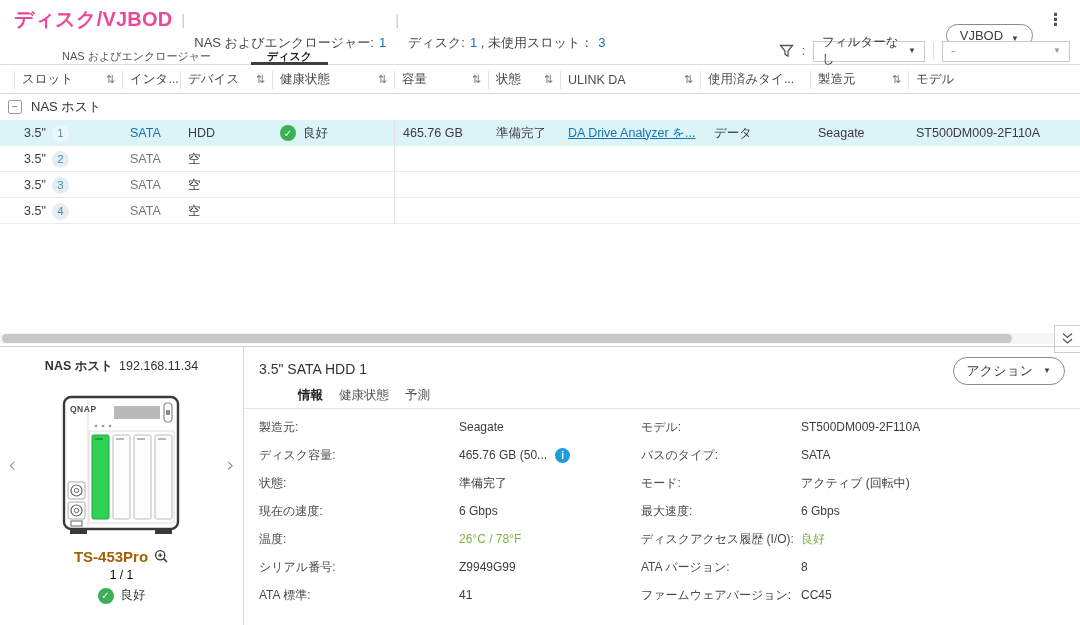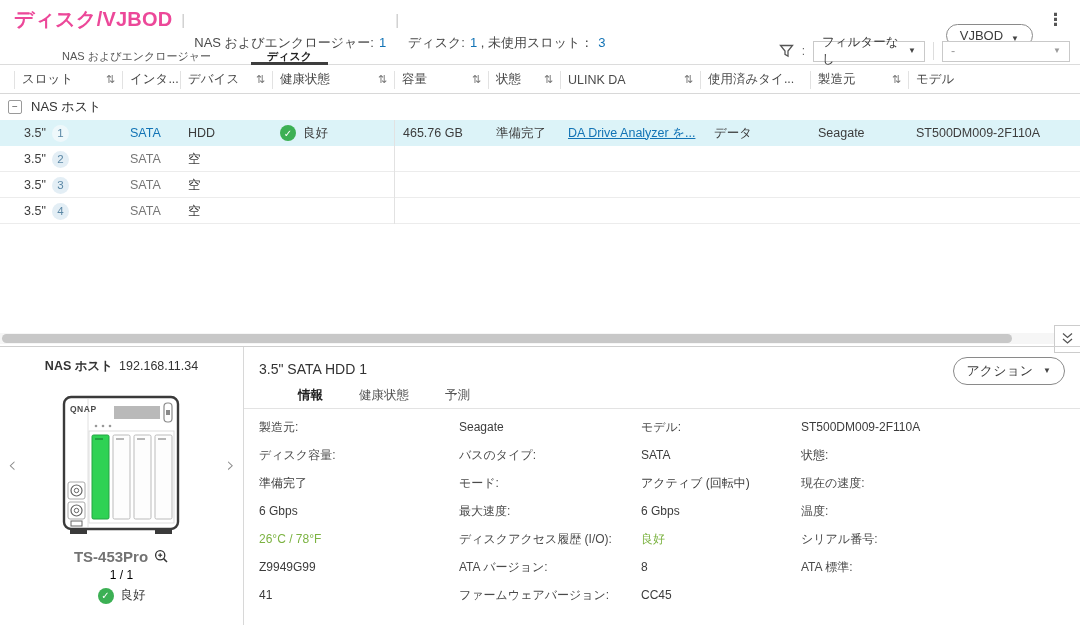--- a/index.html
+++ b/index.html
@@ -71,30 +71,30 @@
   .bottom{position:absolute;top:346px;left:0;right:0;bottom:0;border-top:1px solid #cfcfcf;display:flex;}
   .left-pane{width:243px;flex:0 0 auto;position:relative;display:flex;flex-direction:column;align-items:center;
              box-sizing:border-box;padding-top:11px;}
   .host-line{font-size:12.5px;color:#333;}
   .host-line b{font-weight:bold;margin-right:6px;}
   .nas-svg{margin-top:20px;}
   .nav-caret{position:absolute;top:108px;font-size:21px;color:#8a8a8a;font-weight:300;cursor:pointer;
              font-family:"DejaVu Sans",sans-serif;line-height:1;}
   .nav-prev{left:8px;}
   .nav-next{right:8px;}
-  .model-line{margin-top:11px;display:flex;align-items:center;gap:6px;font-size:15px;font-weight:bold;color:#737373;}
+  .model-line{margin-top:11px;display:flex;align-items:center;gap:6px;font-size:15px;font-weight:bold;color:#a16207;}
   .mag{cursor:pointer;display:flex;}
   .pager{margin-top:3px;font-size:12px;color:#000000;}
   .health-line{margin-top:5px;display:flex;align-items:center;gap:7px;font-size:12.5px;color:#3c3c3c;}
 
   .right-pane{flex:1;border-left:1px solid #d8d8d8;position:relative;box-sizing:border-box;}
   .detail-title{position:absolute;top:14px;left:15px;font-size:14px;color:#333;}
   .action-btn{position:absolute;top:10px;right:15px;display:flex;align-items:center;gap:10px;
               border:1px solid #8a8a8a;border-radius:14px;padding:4px 13px;font-size:13px;background:#fff;cursor:pointer;}
-  .dtabs{position:absolute;top:40px;left:0;right:0;height:22px;display:flex;gap:36px;padding-left:54px;
+  .dtabs{position:absolute;top:40px;left:0;right:0;height:22px;display:flex;gap:16px;padding-left:54px;
          border-bottom:1px solid #e3e3e3;box-sizing:border-box;}
   .dtab{font-size:12.5px;color:#555;cursor:pointer;}
   .dtab.active{font-weight:bold;color:#222;}
   .fields{position:absolute;top:66px;left:15px;right:10px;display:grid;
           grid-template-columns:200px 182px 160px 1fr;grid-auto-rows:28px;align-items:center;font-size:12px;}
   .flabel{color:#4a4a4a;white-space:nowrap;}
   .fvalue{color:#3c3c3c;white-space:nowrap;display:flex;align-items:center;gap:8px;}
   .fvalue.green{color:#7cb342;}
   .info-ic{width:15px;height:15px;border-radius:50%;background:#1e9cd7;color:#fff;font-size:10px;font-weight:bold;
            display:flex;align-items:center;justify-content:center;font-style:normal;cursor:pointer;flex:0 0 auto;}
@@ -351,20 +351,24 @@
         <span class="dtab">予測</span>
       </div>
 
       <div class="fields">
         <div class="flabel">製造元:</div>
         <div class="fvalue">Seagate</div>
         <div class="flabel">モデル:</div>
         <div class="fvalue">ST500DM009-2F110A</div>
 
         <div class="flabel">ディスク容量:</div>
+        <div class="fvalue">
+          <span>465.76 GB (50...</span>
+          <i class="info-ic">i</i>
+        </div>
         <div class="flabel">バスのタイプ:</div>
         <div class="fvalue">SATA</div>
 
         <div class="flabel">状態:</div>
         <div class="fvalue">準備完了</div>
         <div class="flabel">モード:</div>
         <div class="fvalue">アクティブ (回転中)</div>
 
         <div class="flabel">現在の速度:</div>
         <div class="fvalue">6 Gbps</div>

